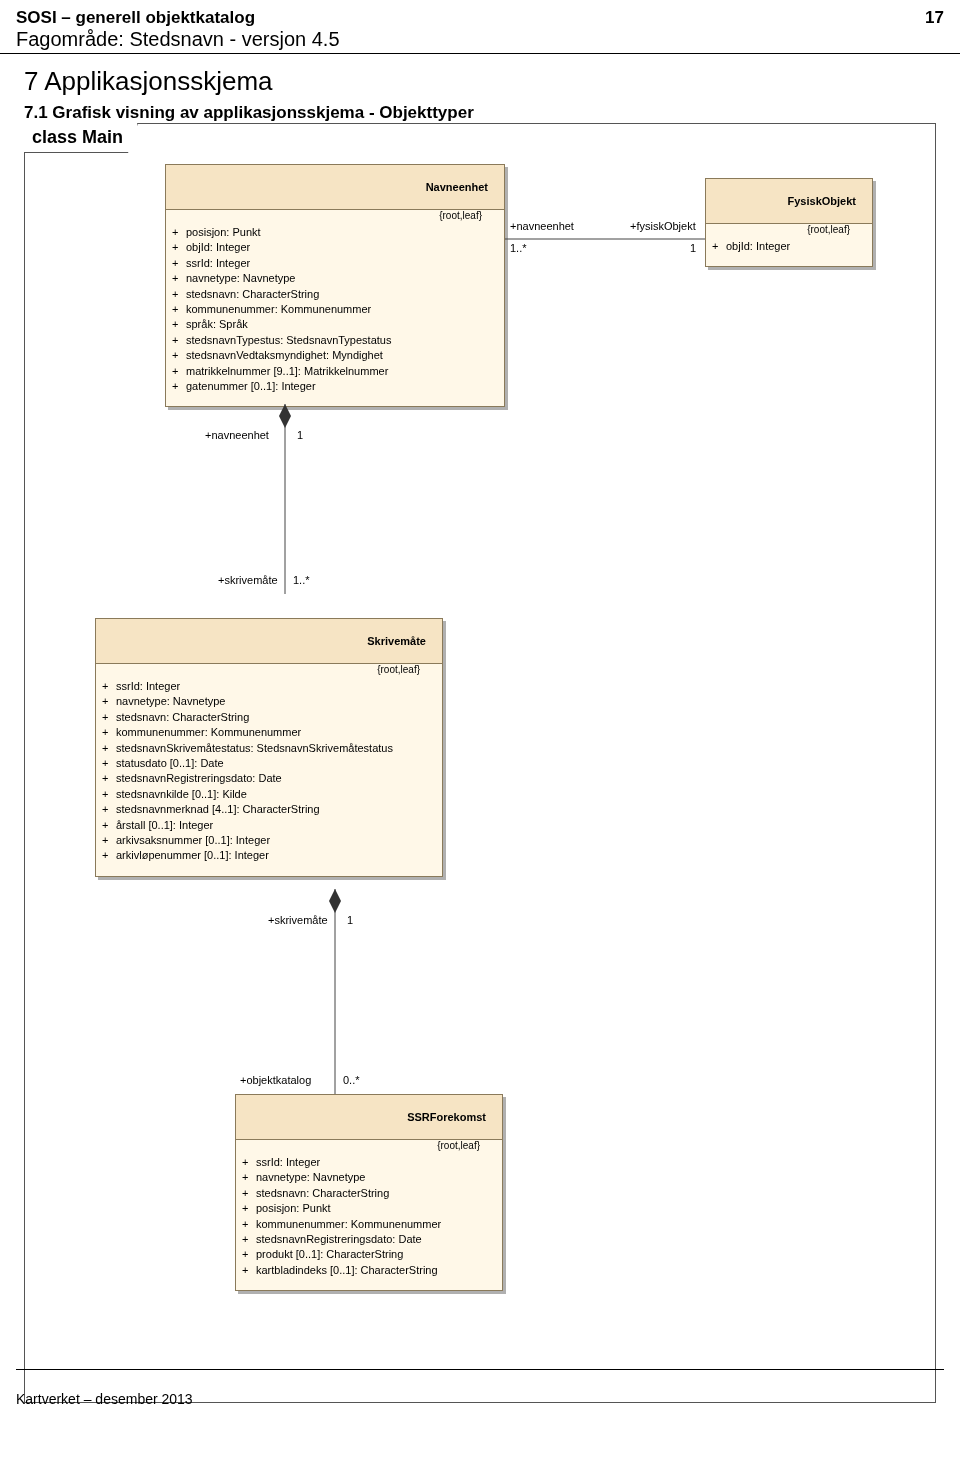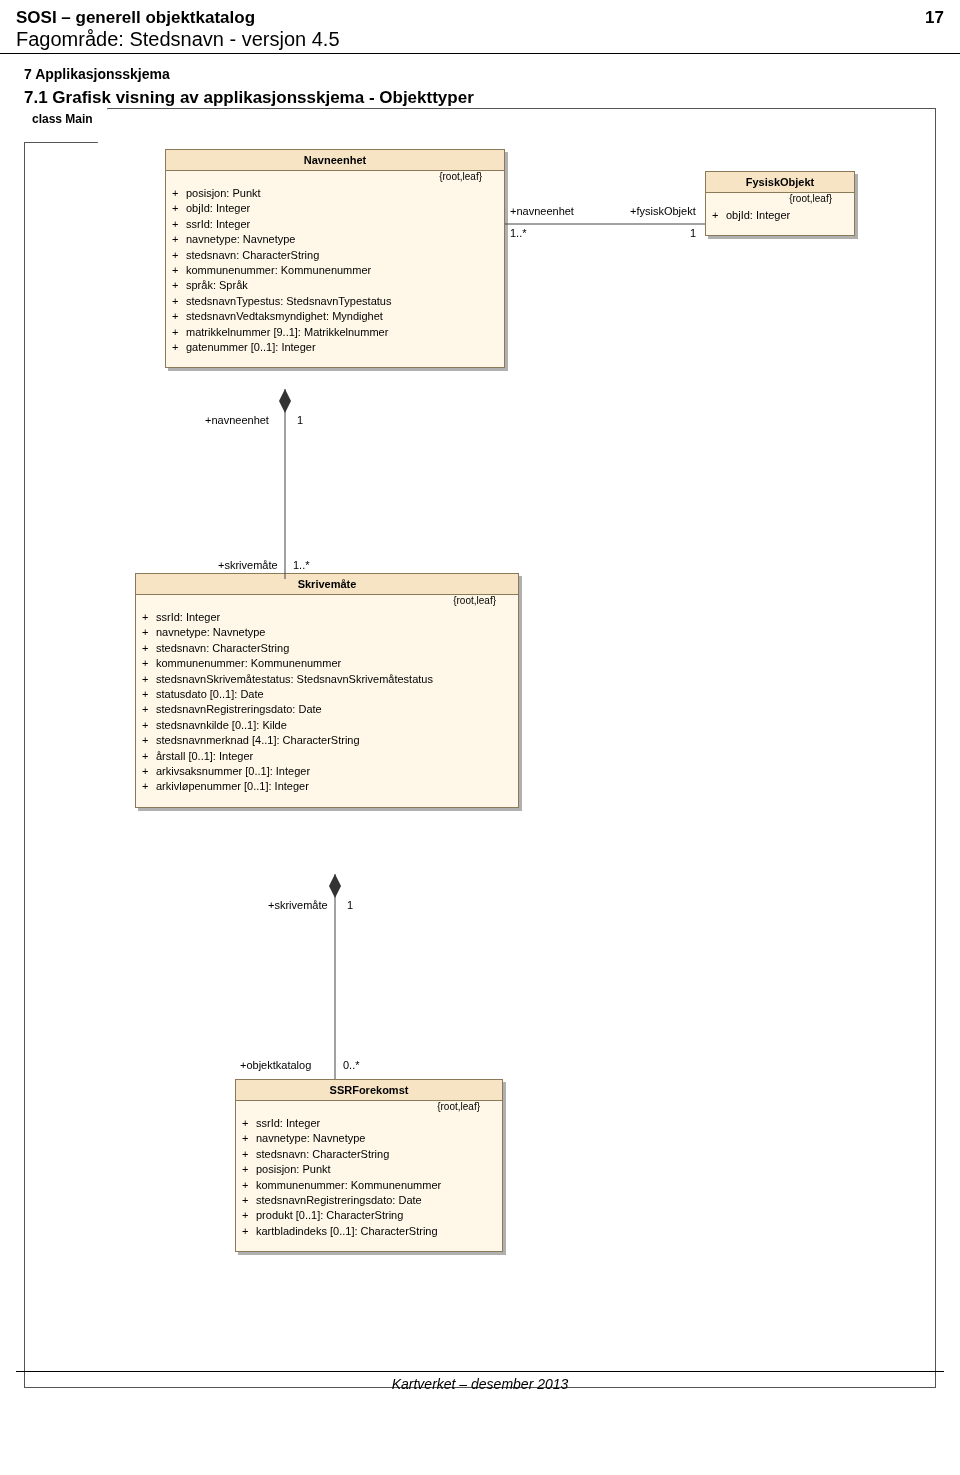--- a/index.html
+++ b/index.html
@@ -21,51 +21,51 @@
     font-weight: bold;
     font-size: 17px;
     align-items: center;
   }
   .header-sub {
     font-size: 20px;
   }
   .content {
     padding: 12px 24px;
   }
-  .h1 { font-size: 14px; font-weight: bold; margin-bottom: 6px; }
+  .h1 { font-size: 26px; font-weight: normal; margin-bottom: 6px; }
   .h2 { font-size: 17px; font-weight: bold; margin-bottom: 0; }
   .frame {
     border: 1px solid #555;
     position: relative;
     width: 100%;
     height: 1280px;
   }
   .frame-tab {
     position: absolute;
     top: -1px; left: -1px;
     border: 1px solid #555;
     border-top: none;
     border-left: none;
-    padding: 4px 14px 16px 8px;
+    padding: 4px 14px 4px 8px;
     font-weight: bold;
-    font-size: 12px;
+    font-size: 18px;
     background: #fff;
     clip-path: polygon(0 0, 100% 0, calc(100% - 10px) 100%, 0 100%);
   }
   .uml {
     position: absolute;
     background: #fff8e8;
     border: 1px solid #8a7a5a;
     box-shadow: 3px 3px 0 #b0b0b0;
     font-size: 11px;
   }
   .uml .title {
-    text-align: center;
+    text-align: right;
     font-weight: bold;
-    padding: 4px;
+    padding: 16px;
     background: #f6e4c4;
     border-bottom: 1px solid #8a7a5a;
   }
   .uml .constraint {
     text-align: right;
     font-size: 10px;
     padding: 0 22px;
   }
   .uml .attrs {
     padding: 4px 6px 12px 6px;
@@ -81,26 +81,24 @@
   }
   .assoc-label {
     position: absolute;
     font-size: 11px;
     white-space: nowrap;
   }
   .footer {
     position: absolute;
     bottom: 8px;
     left: 0; right: 0;
-    text-align: center;
     font-size: 14px;
     border-top: 1px solid #000;
     margin: 0 16px;
-    padding-top: 4px;
-    font-style: italic;
+    padding-top: 21px;
   }
 </style>
 </head>
 <body>
 
 <div class="header">
   <div class="header-row">
     <span>SOSI – generell objektkatalog</span>
     <span>17</span>
   </div>
@@ -158,32 +156,32 @@
             <span class="plus">+</span>
             <span>matrikkelnummer [9..1]: Matrikkelnummer</span>
           </div>
           <div class="row">
             <span class="plus">+</span>
             <span>gatenummer [0..1]: Integer</span>
           </div>
         </div>
     </div>
 
-    <div class="uml" style="left:680px; top:62px; width:150px;">
+    <div class="uml" style="left:680px; top:54px; width:168px;">
       <div class="title">FysiskObjekt</div>
       <div class="constraint">{root,leaf}</div>
       <div class="attrs">
         <div class="row">
             <span class="plus">+</span>
             <span>objId: Integer</span>
           </div>
       </div>
     </div>
 
-    <div class="uml" style="left:70px; top:464px; width:384px;margin-left:40px;">
+    <div class="uml" style="left:70px; top:494px; width:348px;">
       <div class="title">Skrivemåte</div>
       <div class="constraint">{root,leaf}</div>
       <div class="attrs" id="skrivemate-attrs">
           <div class="row">
             <span class="plus">+</span>
             <span>ssrId: Integer</span>
           </div>
           <div class="row">
             <span class="plus">+</span>
             <span>navnetype: Navnetype</span>

